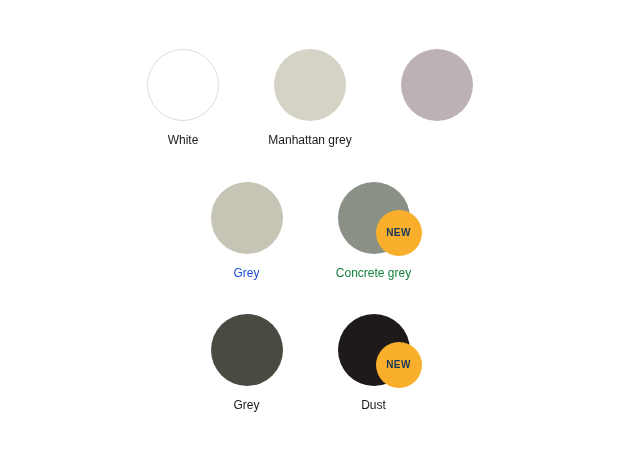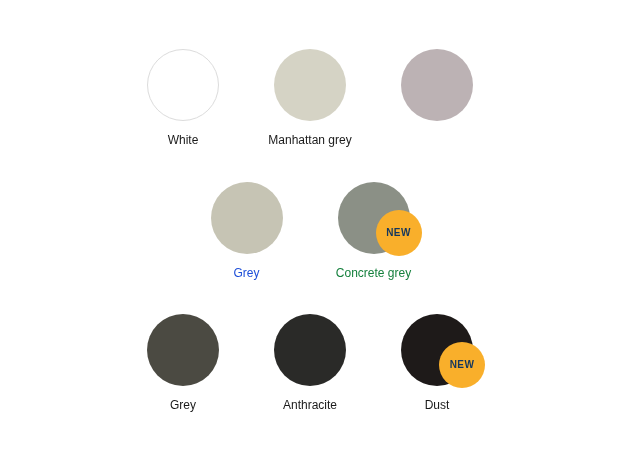--- a/index.html
+++ b/index.html
@@ -136,26 +136,20 @@
     </div>
   <div class="swatch-row" id="swatch-row-3">
       <div class="swatch-cell">
         <div class="swatch-disc-wrap">
           <div class="swatch-disc" style="background: rgb(75, 74, 66);"></div>
         </div>
         <div class="swatch-label" style="color: rgb(26, 26, 26);">Grey</div>
       </div>
       <div class="swatch-cell">
         <div class="swatch-disc-wrap">
-          <div class="swatch-disc" style="background: rgb(42, 42, 40);"></div>
-        </div>
-        <div class="swatch-label" style="color: rgb(26, 26, 26);">Anthracite</div>
-      </div>
-      <div class="swatch-cell">
-        <div class="swatch-disc-wrap">
           <div class="swatch-disc" style="background: rgb(30, 26, 25);"></div>
           <div class="new-badge" style="background: rgb(249, 175, 43);">
             <span class="new-badge-label" style="color: rgb(20, 55, 94);">NEW</span>
           </div>
         </div>
         <div class="swatch-label" style="color: rgb(26, 26, 26);">Dust</div>
       </div>
     </div>
 </div>
 

